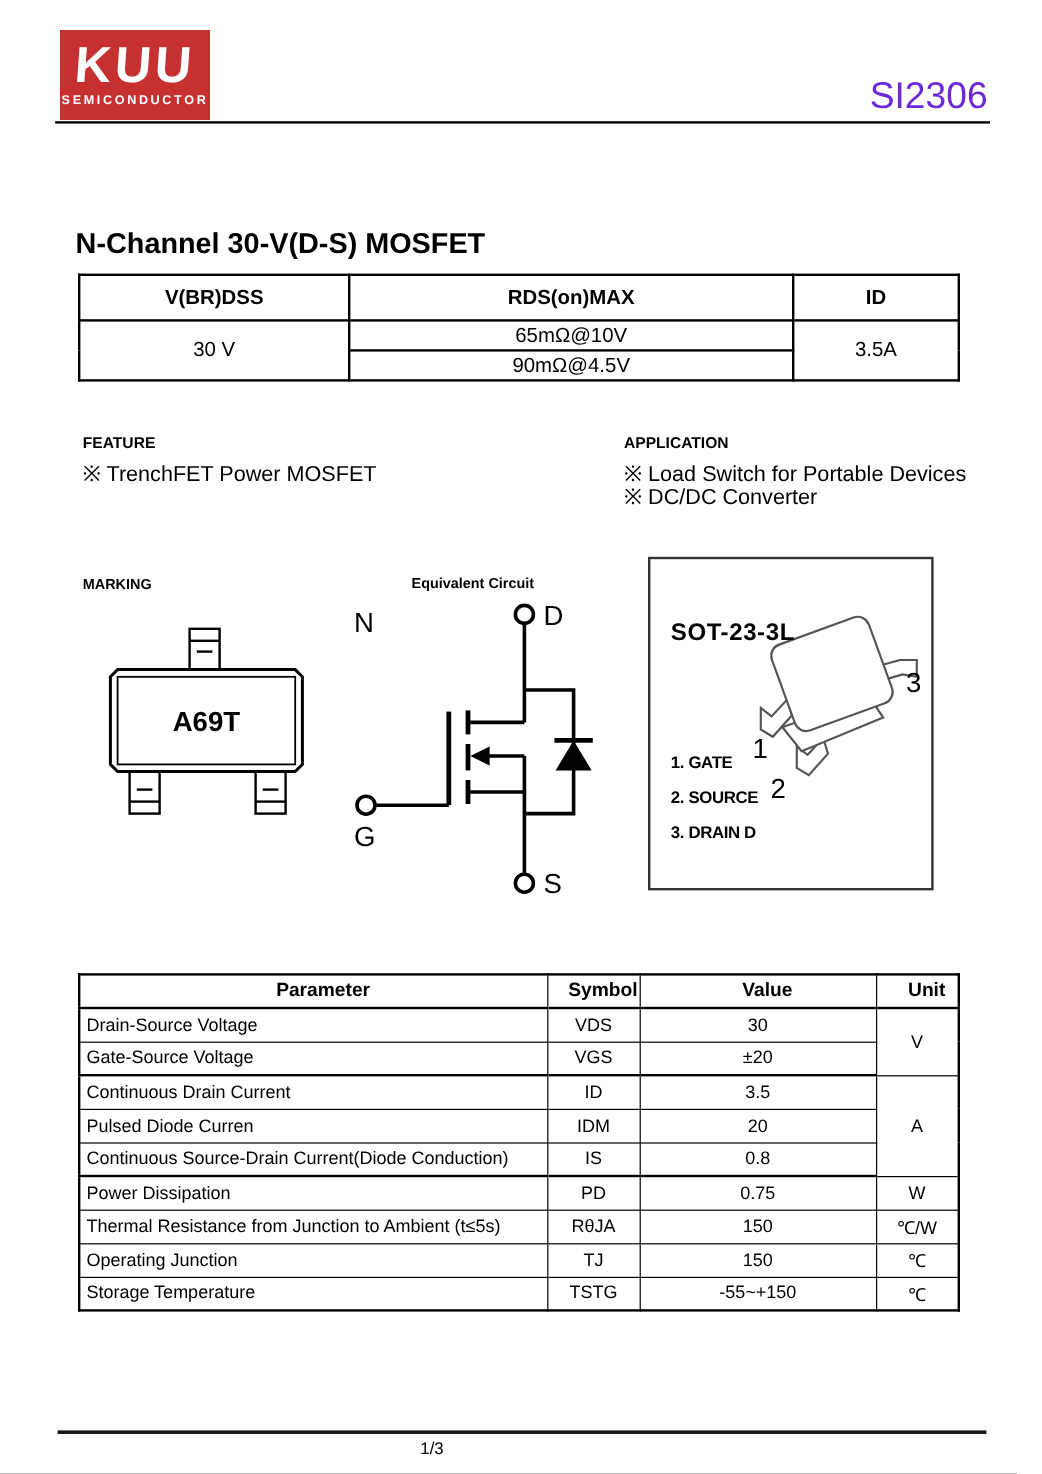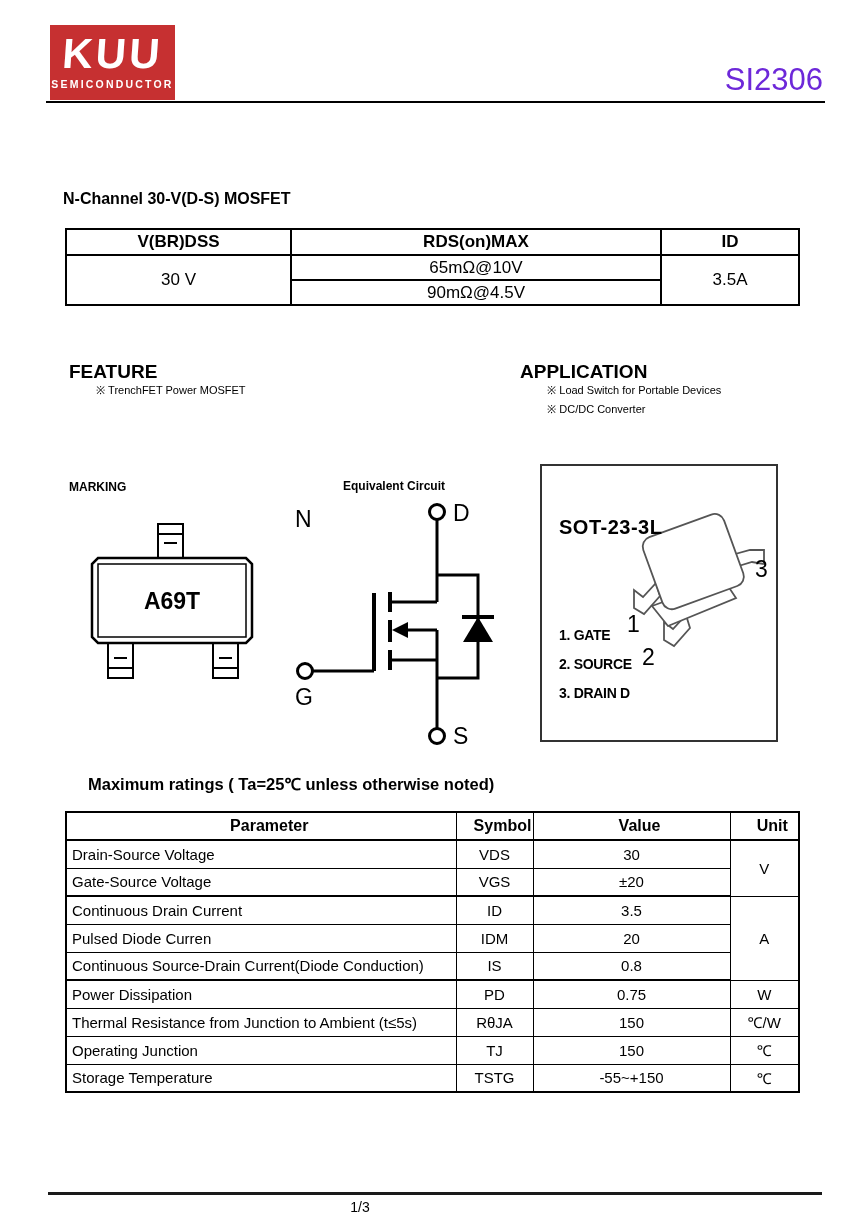--- a/index.html
+++ b/index.html
@@ -22,33 +22,33 @@
   .logo-semi {
     display:block; font-size:10.5px; font-weight:bold; letter-spacing:2.2px;
     margin-top:1px;
   }
   .part-number {
     position:absolute; right:45px; top:62px; font-size:31px; color:#6d28d9;
   }
   .header-rule { position:absolute; left:46px; top:101px; width:779px; height:2px; background:#000; }
 
   
-  .doc-title { position:absolute; left:63px; top:190px; font-size:16px; font-weight:bold; }
+  .doc-title { position:absolute; left:63px; top:190px; font-size:24px; font-weight:bold; }
 
   
   table { border-collapse:collapse; table-layout:fixed; }
   .summary-table { position:absolute; left:65px; top:228px; width:733px; }
   .summary-table th, .summary-table td { border:2px solid #000; text-align:center; padding:0; }
-  .summary-table th { height:26px; font-size:17px; font-weight:bold; }
+  .summary-table th { height:38px; font-size:17px; font-weight:bold; }
   .summary-table td { height:25px; font-size:17px; font-weight:normal; }
   .summary-table .split td.rds-cell { border-top-width:1px; }
 
   
-  .section-head { position:absolute; font-size:19px; font-weight:bold; }
-  .section-item { position:absolute; font-size:11px;margin-left:27px; }
+  .section-head { position:absolute; font-size:13px; font-weight:bold; }
+  .section-item { position:absolute; font-size:18px; }
 
   
   .graphic-label { position:absolute; font-size:12px; font-weight:bold; }
   .sot-box {
     position:absolute; left:540px; top:464px; width:238px; height:278px;
     border:2px solid #333;
   }
   .sot-title { position:absolute; left:17px; top:26px; font-size:20px; font-weight:bold; letter-spacing:0.5px;margin-top:24px; }
   .sot-pin-label { position:absolute; left:17px; font-size:14px; font-weight:bold; letter-spacing:-0.3px; }
   .sot-num { position:absolute; font-size:23px; }
@@ -202,21 +202,20 @@
 
         <path d="M110 140 L182 114 L194 132 L126 160 Z"></path>
 
         <g transform="rotate(-20 150 95)">
           <rect x="108" y="58" width="86" height="76" rx="10"></rect>
         </g>
       </g>
     </svg>
   </div>
 
-  <div class="max-heading">Maximum ratings ( Ta=25℃ unless otherwise noted)</div>
   <table class="max-table">
     <colgroup>
         <col style="width:390px">
         <col style="width:77px">
         <col style="width:197px">
         <col style="width:69px">
       </colgroup>
     <thead>
       <tr>
         <th>Parameter</th>

